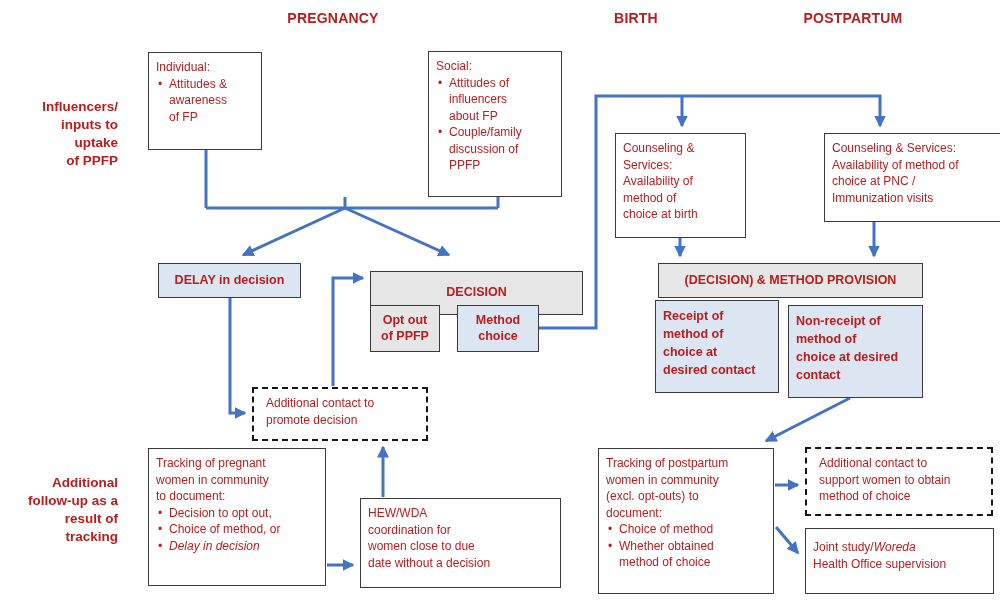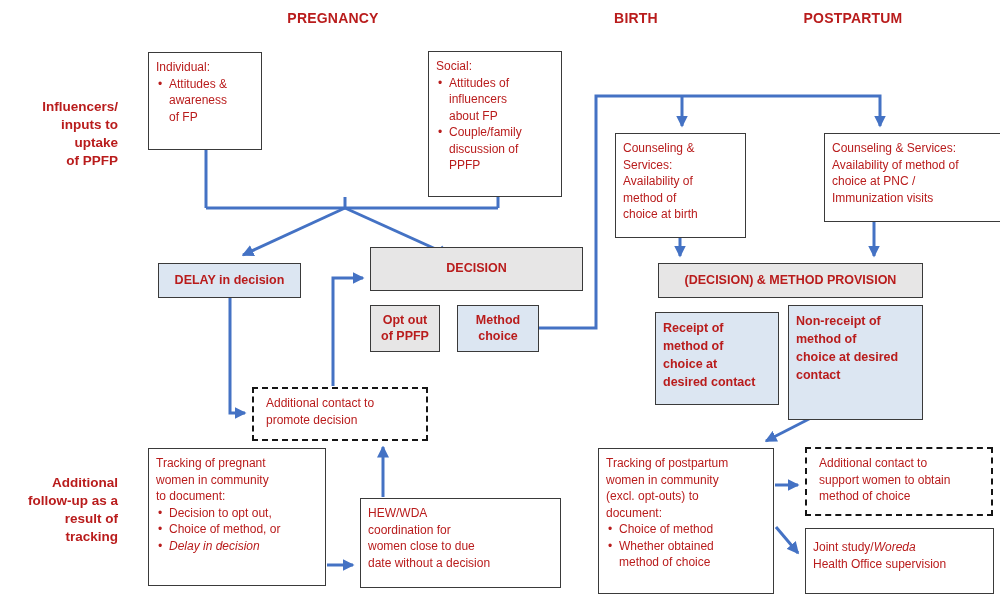--- a/index.html
+++ b/index.html
@@ -101,46 +101,46 @@
     <div class="txt">Counseling &amp; Services:
 Availability of method of
 choice at PNC /
 Immunization visits</div>
   </div>
 
   <div class="box blue bc" style="left:158px;top:263px;width:143px;height:35px;">
     <span class="txt">DELAY in decision</span>
   </div>
 
-  <div class="box gray bc" style="left:370px;top:247px;width:213px;height:44px;">
+  <div class="box gray bc" style="left:370px;top:271px;width:213px;height:44px;">
     <span class="txt">DECISION</span>
   </div>
 
   <div class="box gray bc" style="left:370px;top:305px;width:70px;height:47px;justify-content:center;">
     <span class="txt">Opt out
 of PPFP</span>
   </div>
 
   <div class="box blue bc" style="left:457px;top:305px;width:82px;height:47px;">
     <span class="txt">Method
 choice</span>
   </div>
 
   <div class="box gray bc" style="left:658px;top:263px;width:265px;height:35px;">
     <span class="txt">(DECISION) &amp; METHOD PROVISION</span>
   </div>
 
-  <div class="box blue bold-left" style="left:655px;top:312px;width:124px;height:93px;">
+  <div class="box blue bold-left" style="left:655px;top:300px;width:124px;height:93px;">
     <div class="txt">Receipt of
 method of
 choice at
 desired contact</div>
   </div>
 
-  <div class="box blue bold-left" style="left:788px;top:305px;width:135px;height:115px;">
+  <div class="box blue bold-left" style="left:788px;top:305px;width:135px;height:93px;">
     <div class="txt">Non-receipt of
 method of
 choice at desired
 contact</div>
   </div>
 
   <div class="box dashed" style="left:252px;top:387px;width:176px;height:54px;padding-left:12px;">
     <div class="txt">Additional contact to
 promote decision</div>
   </div>

